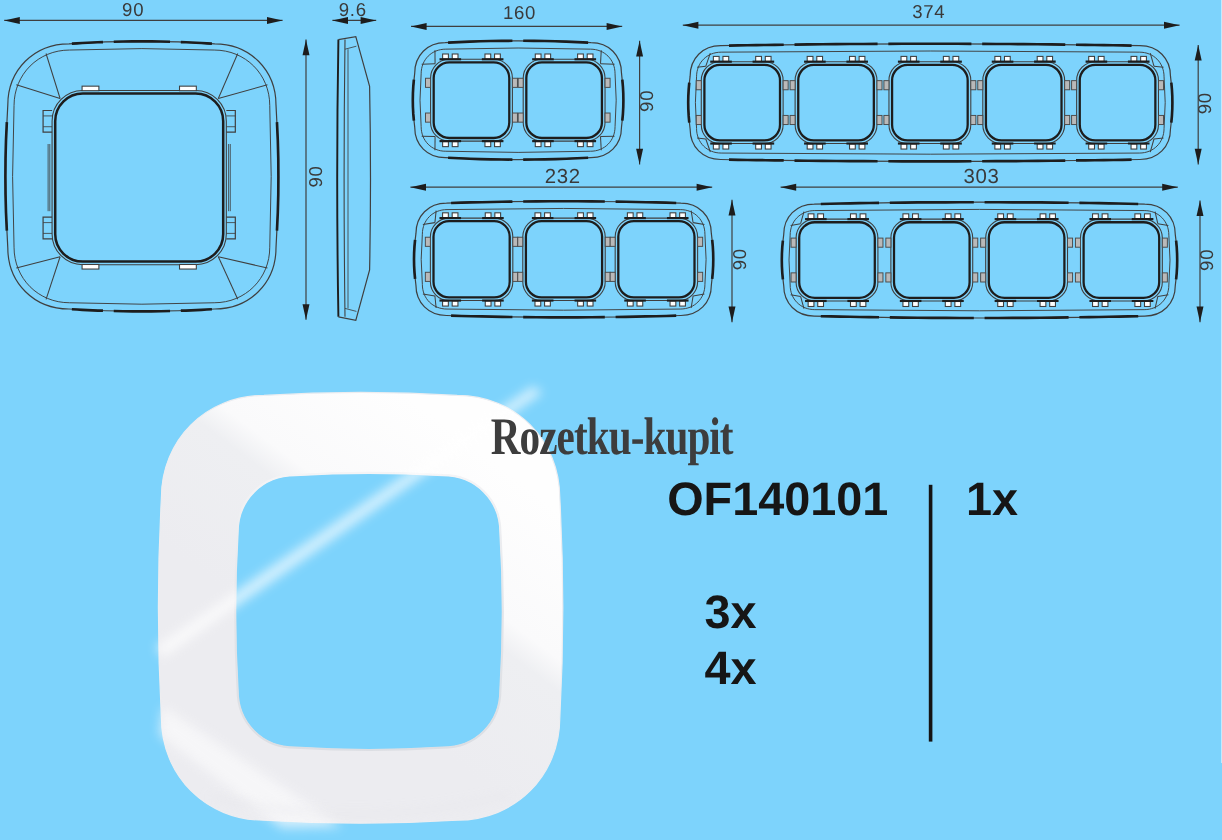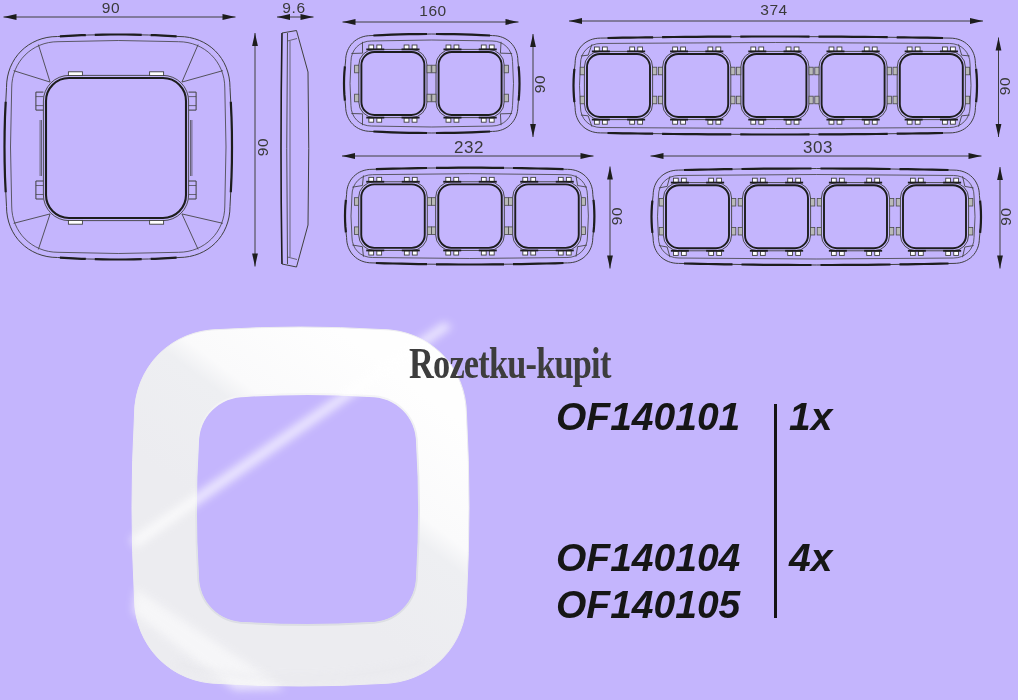--- a/index.html
+++ b/index.html
@@ -1,27 +1,27 @@
 <!DOCTYPE html>
 <html><head>
 <meta charset="utf-8">
 <style>
   html,body{margin:0;padding:0;background:#ffffff;}
-  #stage{position:relative;width:1018px;height:700px;background:#c4b5fd;overflow:hidden;
+  #stage{position:relative;width:1018px;height:700px;background:#7dd3fc;overflow:hidden;
          font-family:"Liberation Sans", sans-serif;}
   #photo-svg{position:absolute;left:0;top:0;}
   #tech-svg{position:absolute;left:0;top:0;}
   #page-title{position:absolute;left:409px;top:338px;width:260px;
       font-family:"Liberation Serif", serif;font-weight:bold;font-size:44px;color:#3d3d3d;
       transform:scaleX(0.78);transform-origin:left top;letter-spacing:-1px;white-space:nowrap;}
   #product-table{position:absolute;left:556px;top:395px;}
   .prow{display:flex;align-items:baseline;height:47px;
-        font-family:"Liberation Sans", sans-serif;font-weight:bold;font-size:39px;color:#161616;font-style:italic;}
+        font-family:"Liberation Sans", sans-serif;font-weight:bold;font-size:39px;color:#161616;}
   .pcode{display:inline-block;width:218px;letter-spacing:0px;}
-  .pqty{display:inline-block;padding-left:15px;}
+  .pqty{display:inline-block;padding-left:31px;}
   #table-divider{position:absolute;left:774px;top:404px;width:3px;height:214px;background:#141414;}
 </style>
 </head>
 <body>
 
 <div id="stage">
 
   <svg id="photo-svg" width="1018" height="700" viewBox="0 0 1018 700" aria-hidden="true">
       <defs>
         <linearGradient id="photoGrad" gradientUnits="userSpaceOnUse" x1="368" y1="352" x2="236" y2="528">
@@ -484,24 +484,23 @@
   <div id="page-title">Rozetku-kupit</div>
 
   <div id="product-table">
     <div class="prow">
       <span class="pcode">OF140101</span>
       <span class="pqty">1x</span>
     </div>
     <div class="prow">
     </div>
     <div class="prow">
+      <span class="pqty">3x</span>
     </div>
     <div class="prow">
-      <span class="pcode">OF140104</span>
       <span class="pqty">4x</span>
     </div>
     <div class="prow">
-      <span class="pcode">OF140105</span>
     </div>
   </div>
   <div id="table-divider"></div>
 
 </div>
 
 </body></html>

